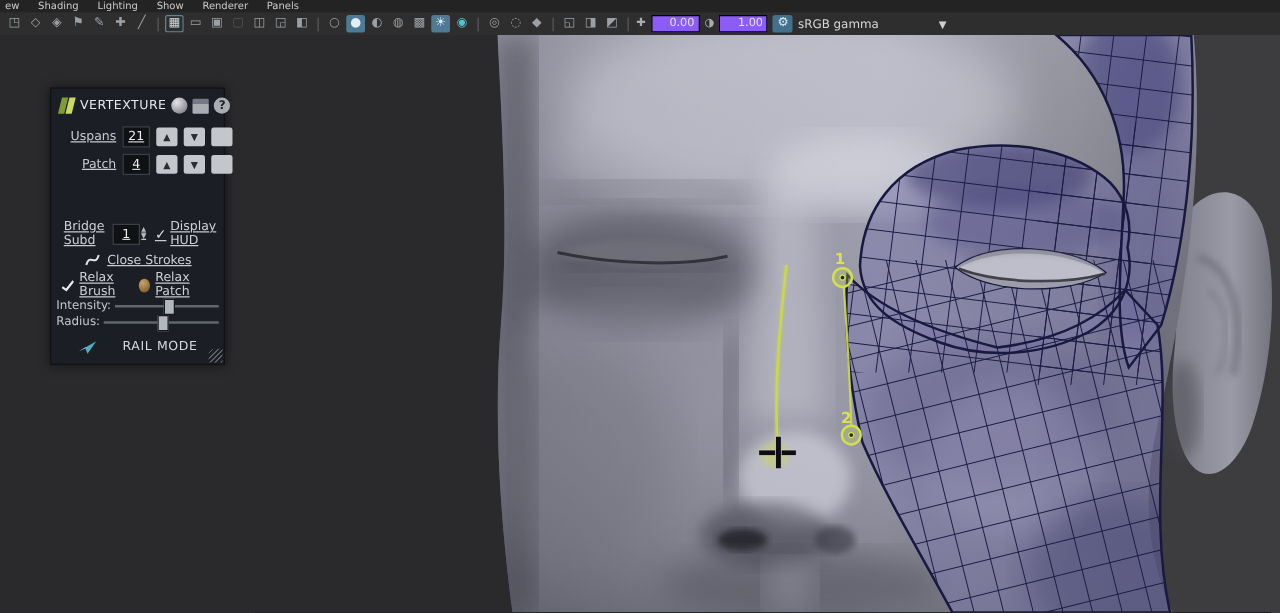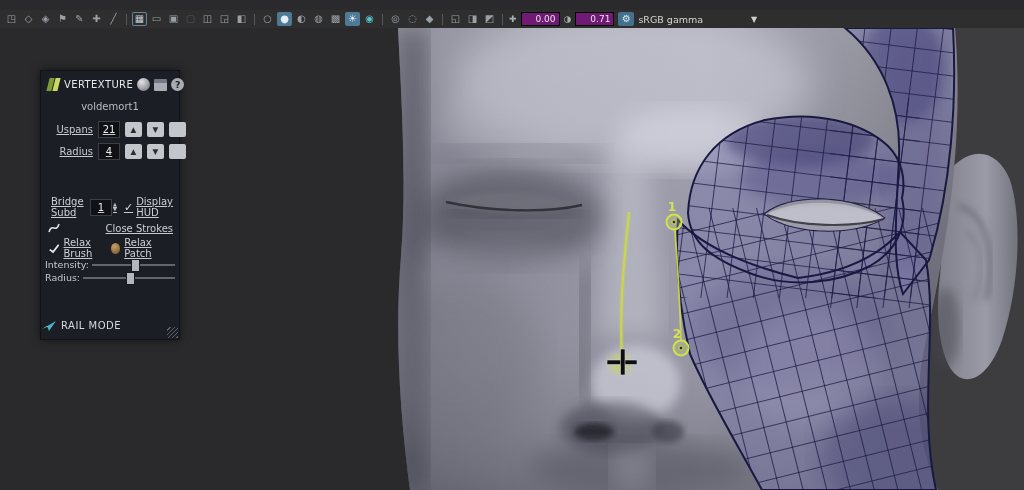--- a/index.html
+++ b/index.html
@@ -17,21 +17,21 @@
            padding:0 3px;}
   #tb-icons{display:flex;align-items:center;}
   .tb-icon{width:15px;height:14px;font-size:10px;line-height:14px;text-align:center;
            color:#9aa0a5;margin:0 1px;}
   .tb-icon.selected{background:#4f7a96;border-radius:2px;color:#e3edf3;}
   .tb-icon.outlined{box-shadow:inset 0 0 0 1px #5d87a0;border-radius:2px;color:#ccd3d8;}
   .tb-icon.teal{color:#57c0c9;}
   .tb-icon.dim{opacity:.32;}
   .tb-divider{width:1px;height:11px;background:#585858;margin:0 4px;}
   .tb-glyph{color:#a8adb2;font-size:9px;margin:0 2px;}
-  .tb-field{width:34px;height:12px;background:#701a75;border:1px solid #000;
+  .tb-field{width:34px;height:12px;background:#8b5cf6;border:1px solid #000;
             color:#e4e4e4;font-size:9px;line-height:12px;text-align:right;
             padding-right:3px;margin:0 2px;}
   .tb-gear{width:16px;height:14px;background:#43718c;border-radius:2px;color:#d5e7f2;
            font-size:10px;line-height:14px;text-align:center;margin:0 4px 0 2px;}
   #view-transform{color:#d6d6d6;font-size:9.5px;}
   #vt-arrow{color:#cfcfcf;font-size:8px;margin-left:48px;}
   
   #viewport{position:absolute;top:28px;left:0;width:1024px;height:462px;}
   #hint{position:absolute;top:33px;left:2px;font-size:7px;letter-spacing:-.2px;
         color:#a9b43d;white-space:nowrap;z-index:5;}
@@ -59,36 +59,44 @@
          color:#ededed;font-size:10px;text-align:center;line-height:15px;flex:none;}
   .p-btn{width:17px;height:15px;background:#c3c6ca;border-radius:2px;margin-left:5px;
          color:#2a2d32;font-size:7.5px;line-height:15px;text-align:center;
          font-weight:bold;flex:none;}
   .p-swatch{width:17px;height:15px;background:#c3c6ca;border-radius:2px;
             margin-left:5px;flex:none;}
   .spin{display:flex;flex-direction:column;margin-left:1px;}
   .spin span{font-size:5px;line-height:5px;color:#b7bcc1;text-align:center;}
   .chk{font-size:11px;color:#dcdee1;margin:0 3px 0 7px;}
   .p-small{font-size:10px;color:#ccd0d4;}
-  .p-center{justify-content:space-between;gap:5px;}
+  .p-center{justify-content:center;gap:5px;}
   .p-slider-row{display:flex;align-items:center;height:13px;padding:0 4px;}
   .sl-label{font-size:9.5px;color:#c4c8cc;flex:none;}
   .track{flex:1;height:2px;background:#62666c;position:relative;margin-left:3px;}
   .handle{position:absolute;left:47%;top:-5px;width:7px;height:11px;
           background:#b2b7bd;border:1px solid #17191c;}
-  .p-rail{height:27px;display:flex;align-items:center;gap:4px;margin-top:28px;}
+  .p-rail{height:27px;display:flex;align-items:center;justify-content:center;gap:20px;}
   .rail-label{font-size:10px;color:#d6dade;letter-spacing:.5px;}
   .grip{position:absolute;right:1px;bottom:1px;width:11px;height:11px;
         background:repeating-linear-gradient(135deg,transparent 0 2px,#5c6066 2px 3px);}
 </style>
 </head>
 <body>
 
 <div id="stage">
 
+  <div id="menu-bar">
+      <span class="menu-item">ew</span>
+      <span class="menu-item">Shading</span>
+      <span class="menu-item">Lighting</span>
+      <span class="menu-item">Show</span>
+      <span class="menu-item">Renderer</span>
+      <span class="menu-item">Panels</span>
+    </div>
 
   <div id="toolbar">
     <div id="tb-icons">
         <span class="tb-icon ">◳</span>
         <span class="tb-icon ">◇</span>
         <span class="tb-icon ">◈</span>
         <span class="tb-icon ">⚑</span>
         <span class="tb-icon ">✎</span>
         <span class="tb-icon ">✚</span>
         <span class="tb-icon ">╱</span>
@@ -114,21 +122,21 @@
         <span class="tb-icon ">◆</span>
         <span class="tb-divider"></span>
         <span class="tb-icon ">◱</span>
         <span class="tb-icon ">◨</span>
         <span class="tb-icon ">◩</span>
         <span class="tb-divider"></span>
       </div>
     <span class="tb-glyph">✚</span>
     <div class="tb-field">0.00</div>
     <span class="tb-glyph">◑</span>
-    <div class="tb-field">0.71</div>
+    <div class="tb-field">1.00</div>
     <div class="tb-gear">⚙</div>
     <span id="view-transform">sRGB gamma</span>
     <span id="vt-arrow">▼</span>
   </div>
 
 
   <svg id="viewport" viewBox="0 0 1024 462" width="1024" height="462">
     <defs>
       <linearGradient id="faceG" x1="0" y1="0" x2="1" y2="0">
         <stop offset="0" stop-color="#7b7b89"></stop>
@@ -291,32 +299,31 @@
     <div class="p-header">
       <span class="logo">
         <span class="leaf l1"></span>
           <span class="leaf l2"></span>
       </span>
       <span class="p-title">VERTEXTURE</span>
       <span class="hdr-ic sphere"></span>
       <span class="hdr-ic boxic"></span>
       <span class="hdr-ic helpc">?</span>
     </div>
-    <div class="p-name">voldemort1</div>
 
     <div class="p-row">
       <span class="p-label">Uspans</span>
       <span class="p-val">21</span>
       <span class="p-btn">▲</span>
       <span class="p-btn">▼</span>
       <span class="p-swatch"></span>
     </div>
 
     <div class="p-row">
-      <span class="p-label">Radius</span>
+      <span class="p-label">Patch</span>
       <span class="p-val">4</span>
       <span class="p-btn">▲</span>
       <span class="p-btn">▼</span>
       <span class="p-swatch"></span>
     </div>
 
     <div class="p-row" style="padding-left:10px;margin-top:34px;">
       <span class="p-small">Bridge Subd</span>
       <span class="p-val" style="margin-left:4px;">1</span>
       <span class="spin">

